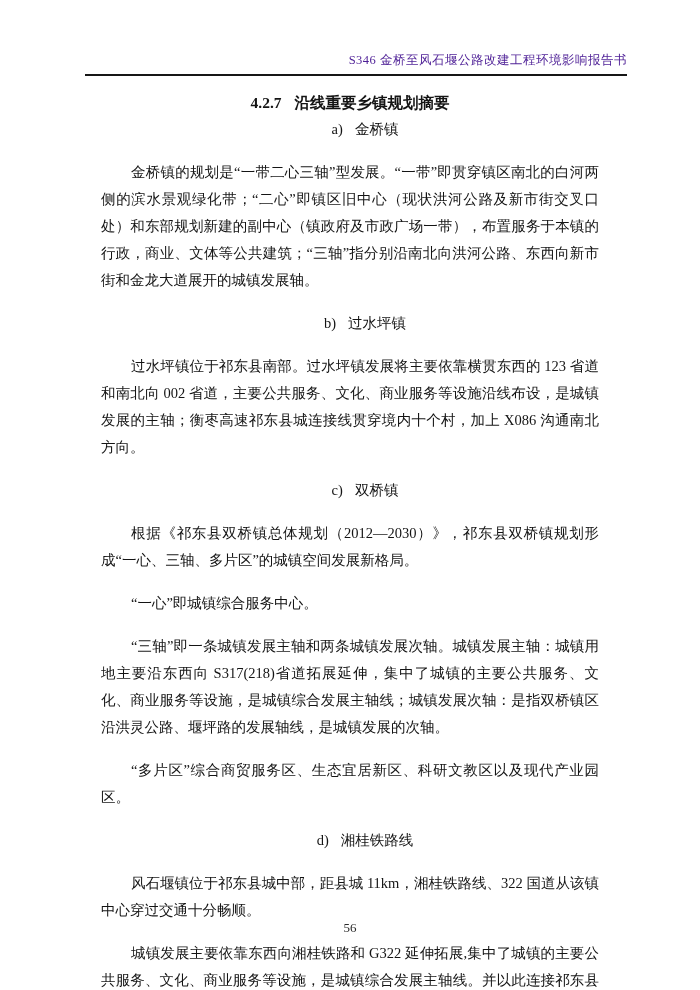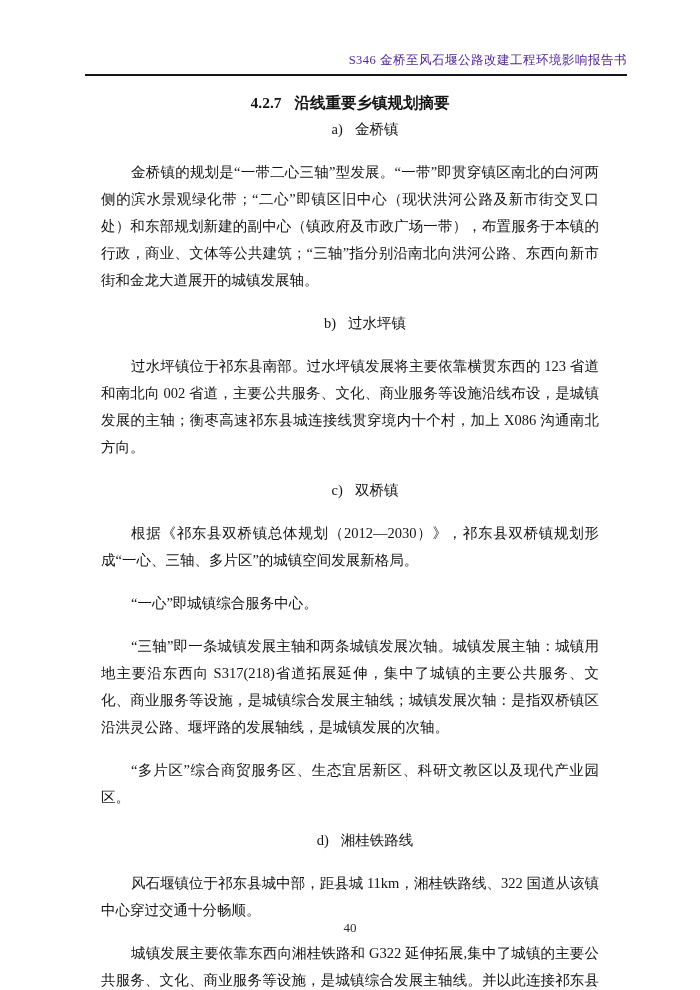--- a/index.html
+++ b/index.html
@@ -108,16 +108,16 @@
 
     <div class="subsection-heading">
       <span class="sub-label">d)</span><span>湘桂铁路线</span>
     </div>
     <p class="para">风石堰镇位于祁东县城中部，距县城 11km，湘桂铁路线、322 国道从该镇中心穿过交通十分畅顺。</p>
     <p class="para">城镇发展主要依靠东西向湘桂铁路和 G322 延伸拓展,集中了城镇的主要公共服务、文化、商业服务等设施，是城镇综合发展主轴线。并以此连接祁东县城，处于祁东东西向发展轴上。更大力度地利用湘桂铁路发展物流行业，促进区域经济增长。</p>
 
   </div>
 
   <div class="page-footer">
-    <span>40</span>
+    <span>56</span>
   </div>
 
 </div>
 
 </body></html>

